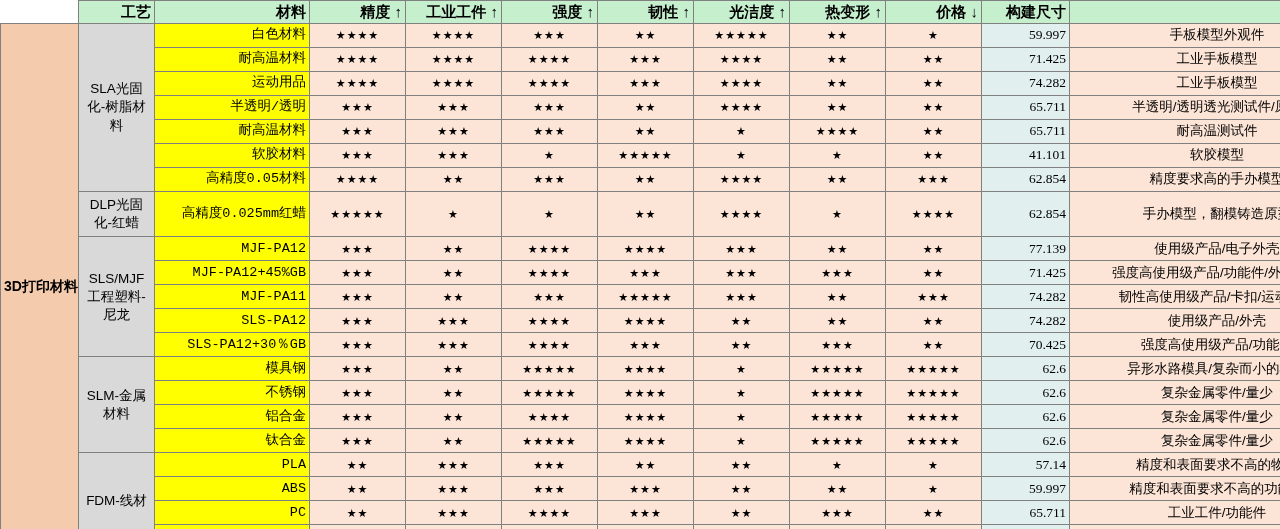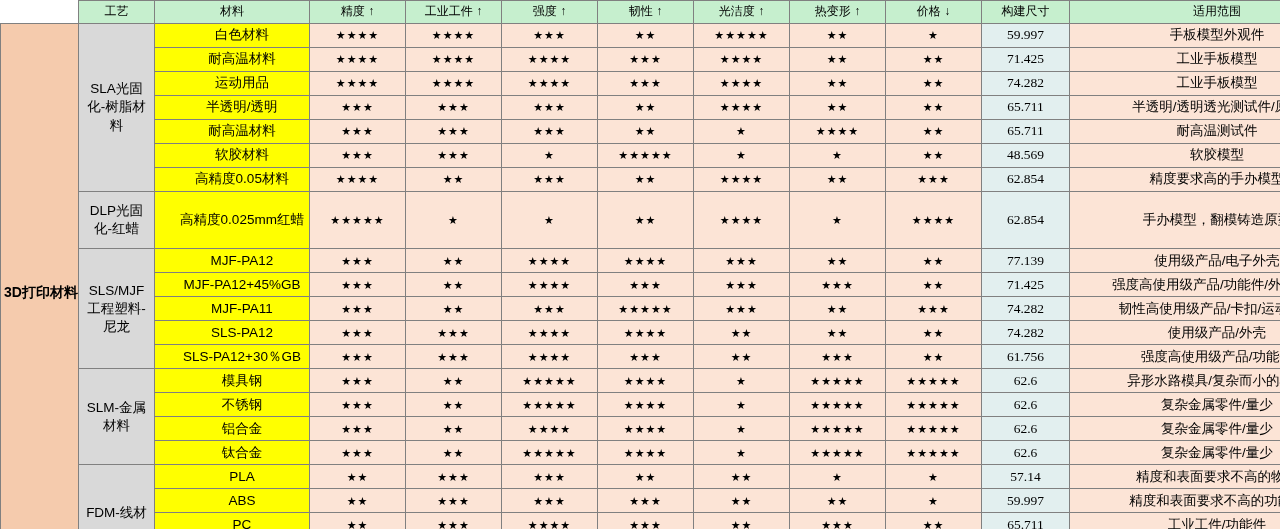--- a/index.html
+++ b/index.html
@@ -27,59 +27,60 @@
   col.c-cat{width:78px;}
   col.c-proc{width:76px;}
   col.c-mat{width:155px;}
   col.c-attr{width:96px;}
   col.c-score{width:88px;}
   col.c-use{width:295px;}
 
   thead th{
     background:#c6efce;
     color:#000;
-    font-weight:normal;
-    text-align:center;
+    font-weight:bold;
+    text-align:right;
     height:22px;
-    font-size:12px;
+    font-size:15px;
   }
   thead th.blank-a{background:#ffffff;border-left:1px solid #ffffff;border-top:1px solid #ffffff;}
   .cat-cell{
     background:#f5cbad;
     text-align:center;
     font-weight:bold;
     font-size:14px;
     color:#000;
   }
   .proc-cell{
     background:#d9d9d9;
     text-align:center;
     font-size:13.5px;
     color:#000;
     white-space:normal;
     line-height:1.35;
-    padding:10px 6px;
+    padding:4px 6px;
   }
   .mat-cell{
     background:#ffff00;
-    text-align:center;
+    text-align:right;
     color:#000;
     font-size:13.5px;
     padding-left:23px;
+    font-family:Liberation Mono, monospace;
   }
   .attr-cell{
     background:#fce4d6;
     text-align:center;
     color:#000;
     font-size:11px;
     letter-spacing:1px;
   }
   .score-cell{
     background:#e2efef;
-    text-align:center;
+    text-align:right;
     color:#000;
     font-size:13.5px;
     font-family:"Liberation Serif",serif;
   }
   .use-cell{
     background:#fce4d6;
     text-align:center;
     color:#000;
     font-size:13.5px;
   }
@@ -184,21 +185,21 @@
       </tr>
       <tr>
         <td class="mat-cell">软胶材料</td>
         <td class="attr-cell">★★★</td>
         <td class="attr-cell">★★★</td>
         <td class="attr-cell">★</td>
         <td class="attr-cell">★★★★★</td>
         <td class="attr-cell">★</td>
         <td class="attr-cell">★</td>
         <td class="attr-cell">★★</td>
-        <td class="score-cell">48.569</td>
+        <td class="score-cell">41.101</td>
         <td class="use-cell">软胶模型</td>
       </tr>
       <tr>
         <td class="mat-cell">高精度0.05材料</td>
         <td class="attr-cell">★★★★</td>
         <td class="attr-cell">★★</td>
         <td class="attr-cell">★★★</td>
         <td class="attr-cell">★★</td>
         <td class="attr-cell">★★★★</td>
         <td class="attr-cell">★★</td>
@@ -270,21 +271,21 @@
       </tr>
       <tr>
         <td class="mat-cell">SLS-PA12+30％GB</td>
         <td class="attr-cell">★★★</td>
         <td class="attr-cell">★★★</td>
         <td class="attr-cell">★★★★</td>
         <td class="attr-cell">★★★</td>
         <td class="attr-cell">★★</td>
         <td class="attr-cell">★★★</td>
         <td class="attr-cell">★★</td>
-        <td class="score-cell">61.756</td>
+        <td class="score-cell">70.425</td>
         <td class="use-cell">强度高使用级产品/功能件</td>
       </tr>
       <tr>
         <td class="proc-cell" rowspan="4">SLM-金属材料</td>
         <td class="mat-cell">模具钢</td>
         <td class="attr-cell">★★★</td>
         <td class="attr-cell">★★</td>
         <td class="attr-cell">★★★★★</td>
         <td class="attr-cell">★★★★</td>
         <td class="attr-cell">★</td>

